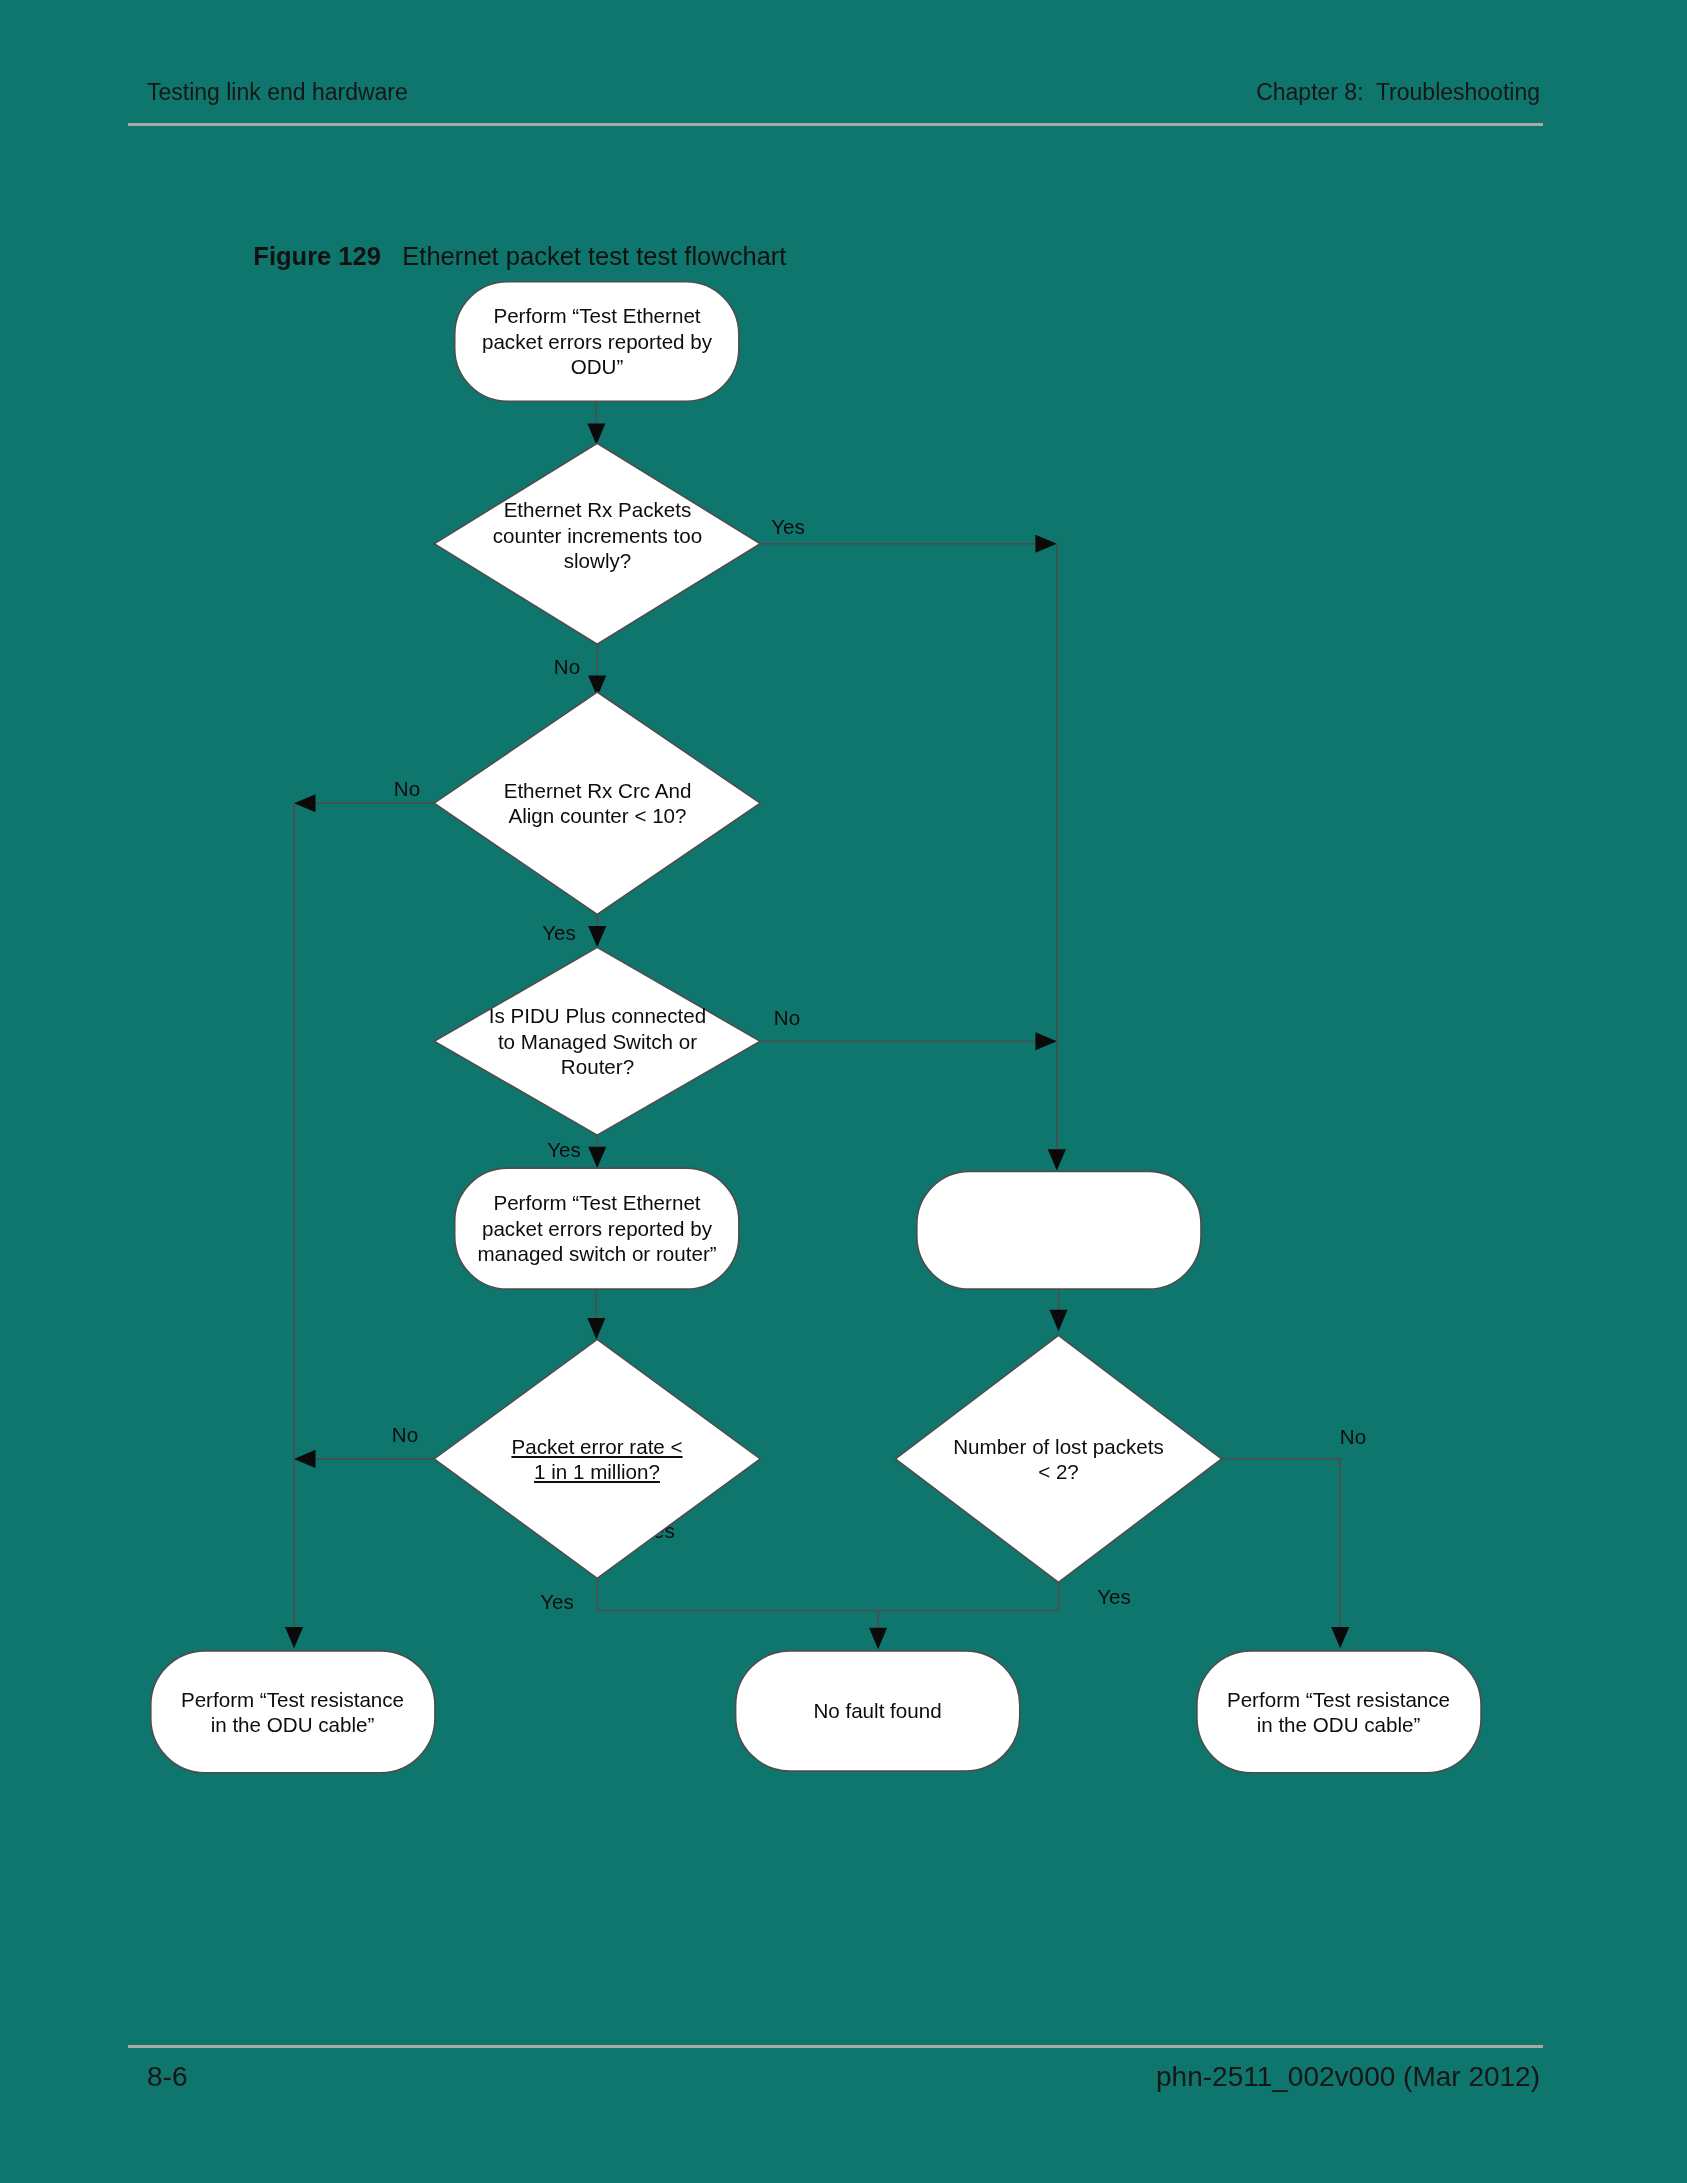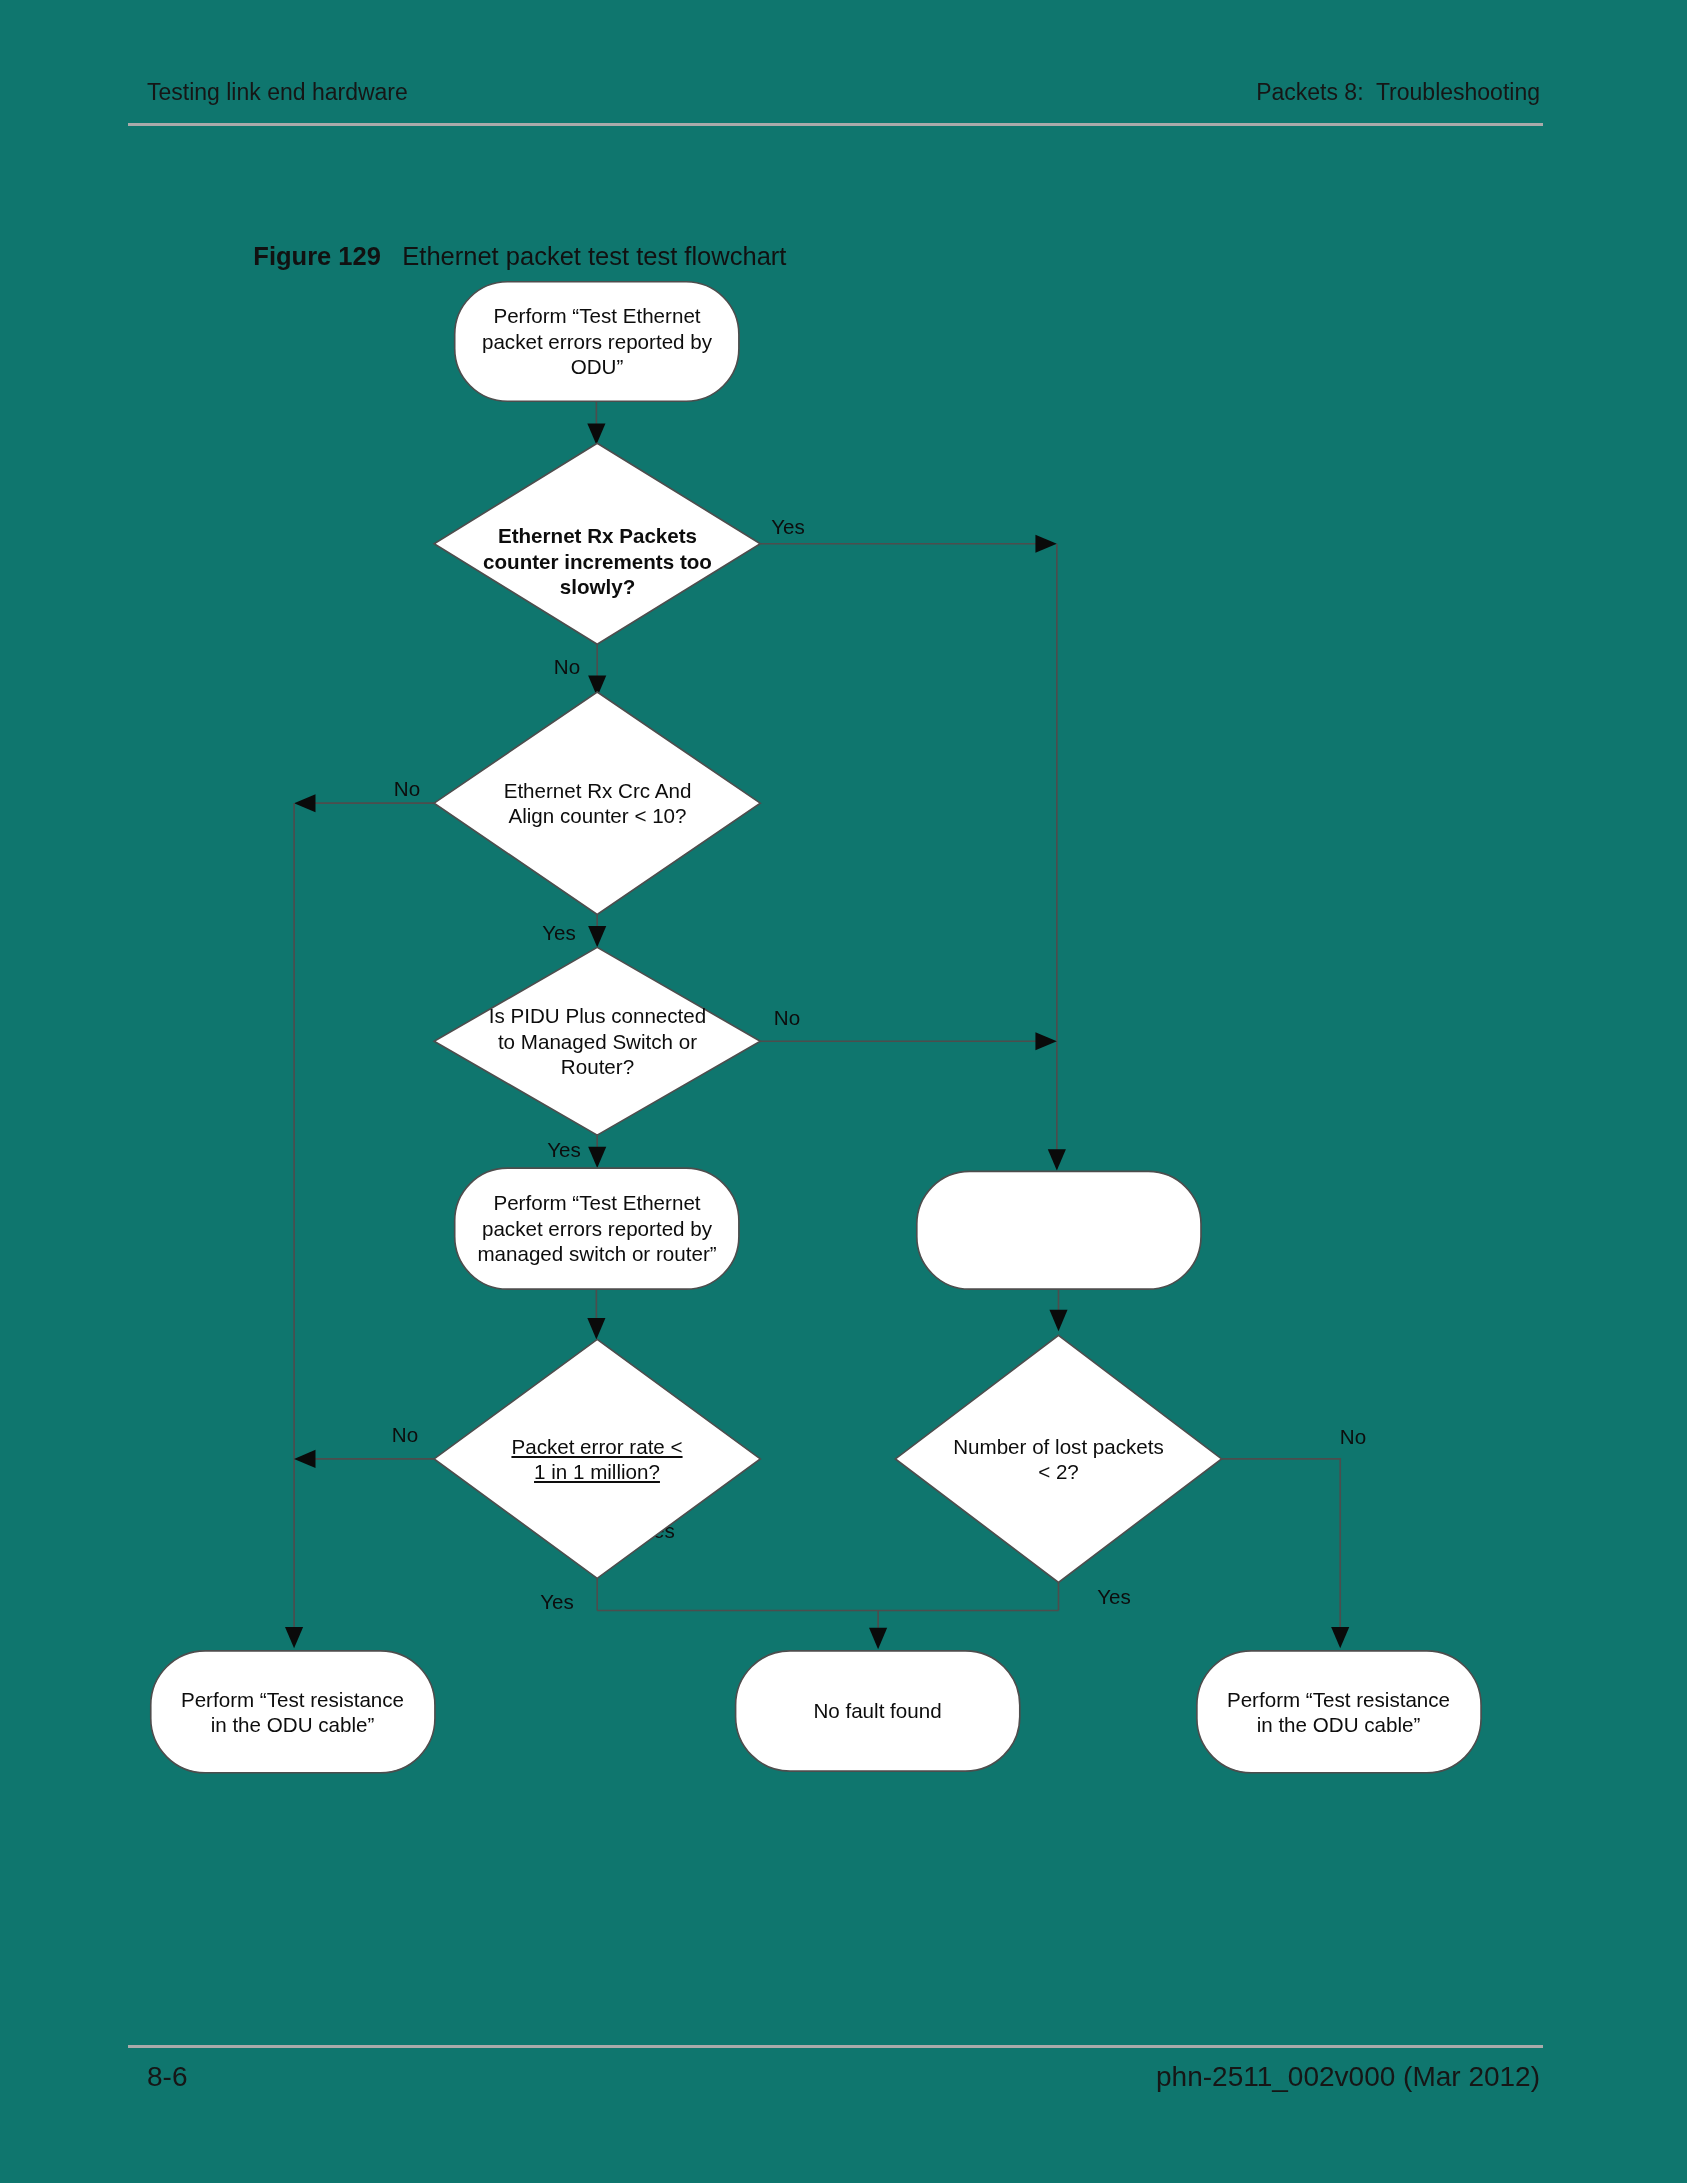--- a/index.html
+++ b/index.html
@@ -26,21 +26,21 @@
   .shape{fill:#ffffff;stroke:#4d4d4d;stroke-width:2;}
   .conn{fill:none;stroke:#4d4d4d;stroke-width:2;}
   .head{fill:#0a0a0a;stroke:none;}
 </style>
 </head>
 <body>
 
 <div class="page">
 
   <div class="abs hf-text" style="left:147px;top:79px;">Testing link end hardware</div>
-  <div class="abs hf-text" style="right:147px;top:79px;">Packets 8:  Troubleshooting</div>
+  <div class="abs hf-text" style="right:147px;top:79px;">Chapter 8:  Troubleshooting</div>
   <div class="rule" style="top:123px;"></div>
 
   <div class="fig-title">
     <span class="fig-label">Figure 129</span><span class="fig-caption">Ethernet packet test test flowchart</span>
   </div>
 
   <div class="hidden-label" style="left:625px;top:1517px;">Yes</div>
 
   <svg class="flow" width="1687" height="2183" viewBox="0 0 2048 2650">
 
@@ -119,21 +119,21 @@
     <rect class="shape" x="1113" y="1422" width="345" height="143" rx="64" ry="64"></rect>
     <polygon class="shape" points="1285,1621 1483,1771 1285,1921 1087,1771"></polygon>
     <rect class="shape" x="183" y="2004" width="345" height="148" rx="66" ry="66"></rect>
     <rect class="shape" x="893" y="2004" width="345" height="146" rx="66" ry="66"></rect>
     <rect class="shape" x="1453" y="2004" width="345" height="148" rx="66" ry="66"></rect>
   </svg>
 
   <div class="node-text" style="left:465px;top:292px;width:264px;height:99px;">Perform “Test Ethernet
 packet errors reported by
 ODU”</div>
-  <div class="node-text" style="left:474px;top:512px;width:247px;height:99px;font-weight:bold;">Ethernet Rx Packets
+  <div class="node-text" style="left:474px;top:486px;width:247px;height:99px;">Ethernet Rx Packets
 counter increments too
 slowly?</div>
   <div class="node-text" style="left:482px;top:766px;width:231px;height:74px;">Ethernet Rx Crc And
 Align counter &lt; 10?</div>
   <div class="node-text" style="left:474px;top:992px;width:247px;height:99px;">Is PIDU Plus connected
 to Managed Switch or
 Router?</div>
   <div class="node-text" style="left:461px;top:1179px;width:272px;height:99px;">Perform “Test Ethernet
 packet errors reported by
 managed switch or router”</div>

